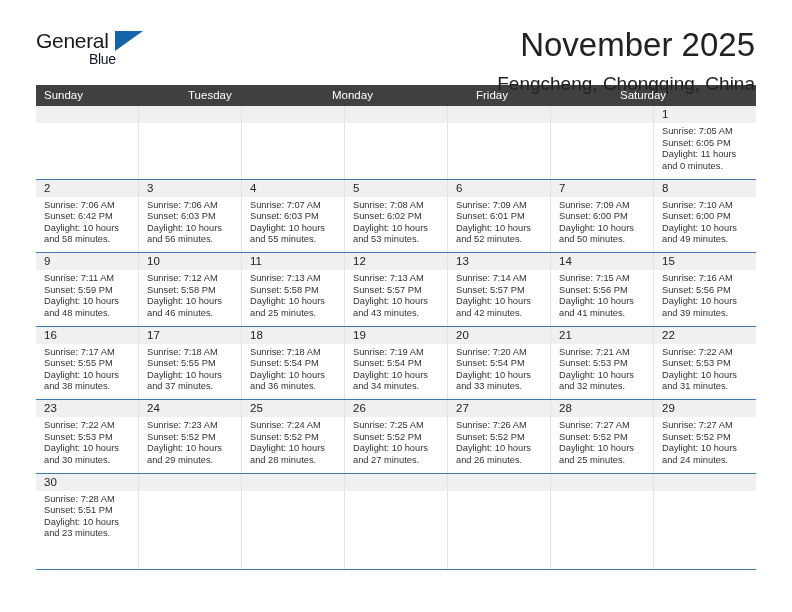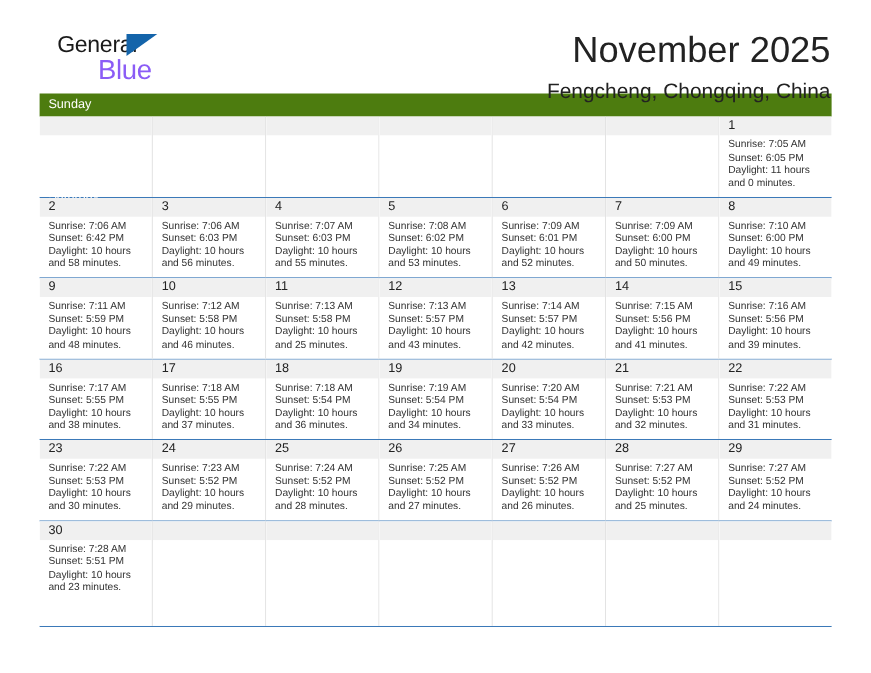--- a/index.html
+++ b/index.html
@@ -32,41 +32,41 @@
     box-sizing: border-box;
   }
   .logo {
     position: relative;
     width: 120px;
     height: 48px;
     line-height: 1;
   }
   .logo-general {
     position: absolute;
-    left: 16px;
+    left: 0;
     top: 2px;
     font-size: 21px;
     color: #1a1a1a;
     letter-spacing: -0.3px;
   }
   .logo-tri {
     position: absolute;
     left: 79px;
     top: 3px;
     width: 0;
     height: 0;
     border-left: 28px solid #1464aa;
     border-bottom: 20px solid transparent;
   }
   .logo-blue {
     position: absolute;
     left: 53px;
     top: 24px;
-    font-size: 25px;
-    color: #8b5cf6;
+    font-size: 14px;
+    color: #0f172a;
     letter-spacing: -0.3px;
   }
   .titles {
     text-align: right;
     padding-right: 1px;
   }
   .month-title {
     font-size: 33px;
     color: #222222;
     line-height: 1.05;
@@ -79,23 +79,22 @@
     white-space: nowrap;
   }
 
   
   .calendar {
     margin-top: 13px;
     width: 720px;
   }
   .dow-row {
     display: flex;
-    background: #4d7c0f;
+    background: #404040;
     height: 21px;
-    flex-direction: column;
   }
   .dow {
     flex: 1 1 0;
     color: #ffffff;
     font-size: 11.5px;
     line-height: 21px;
     padding-left: 8px;
     box-sizing: border-box;
   }
   .week {

